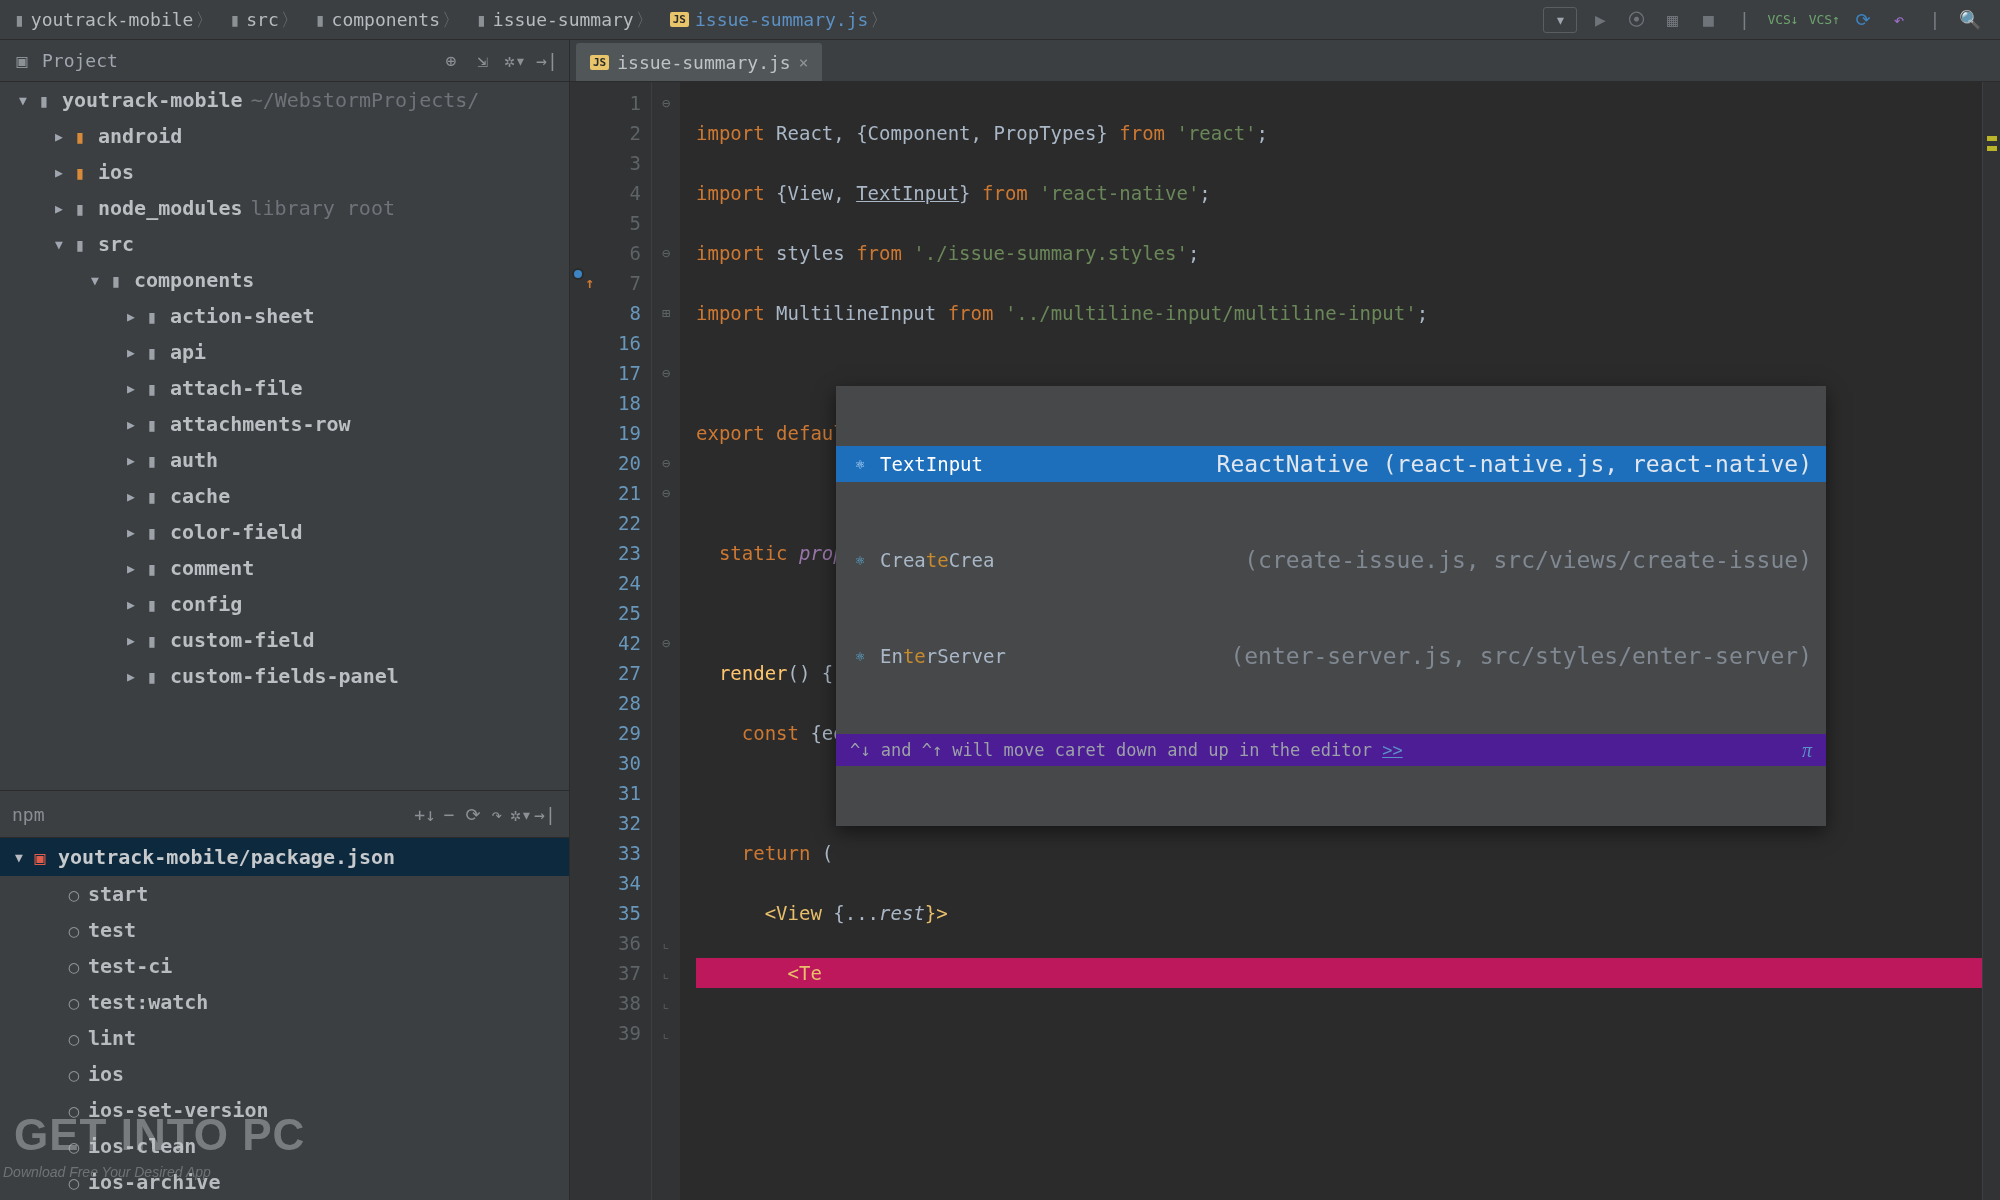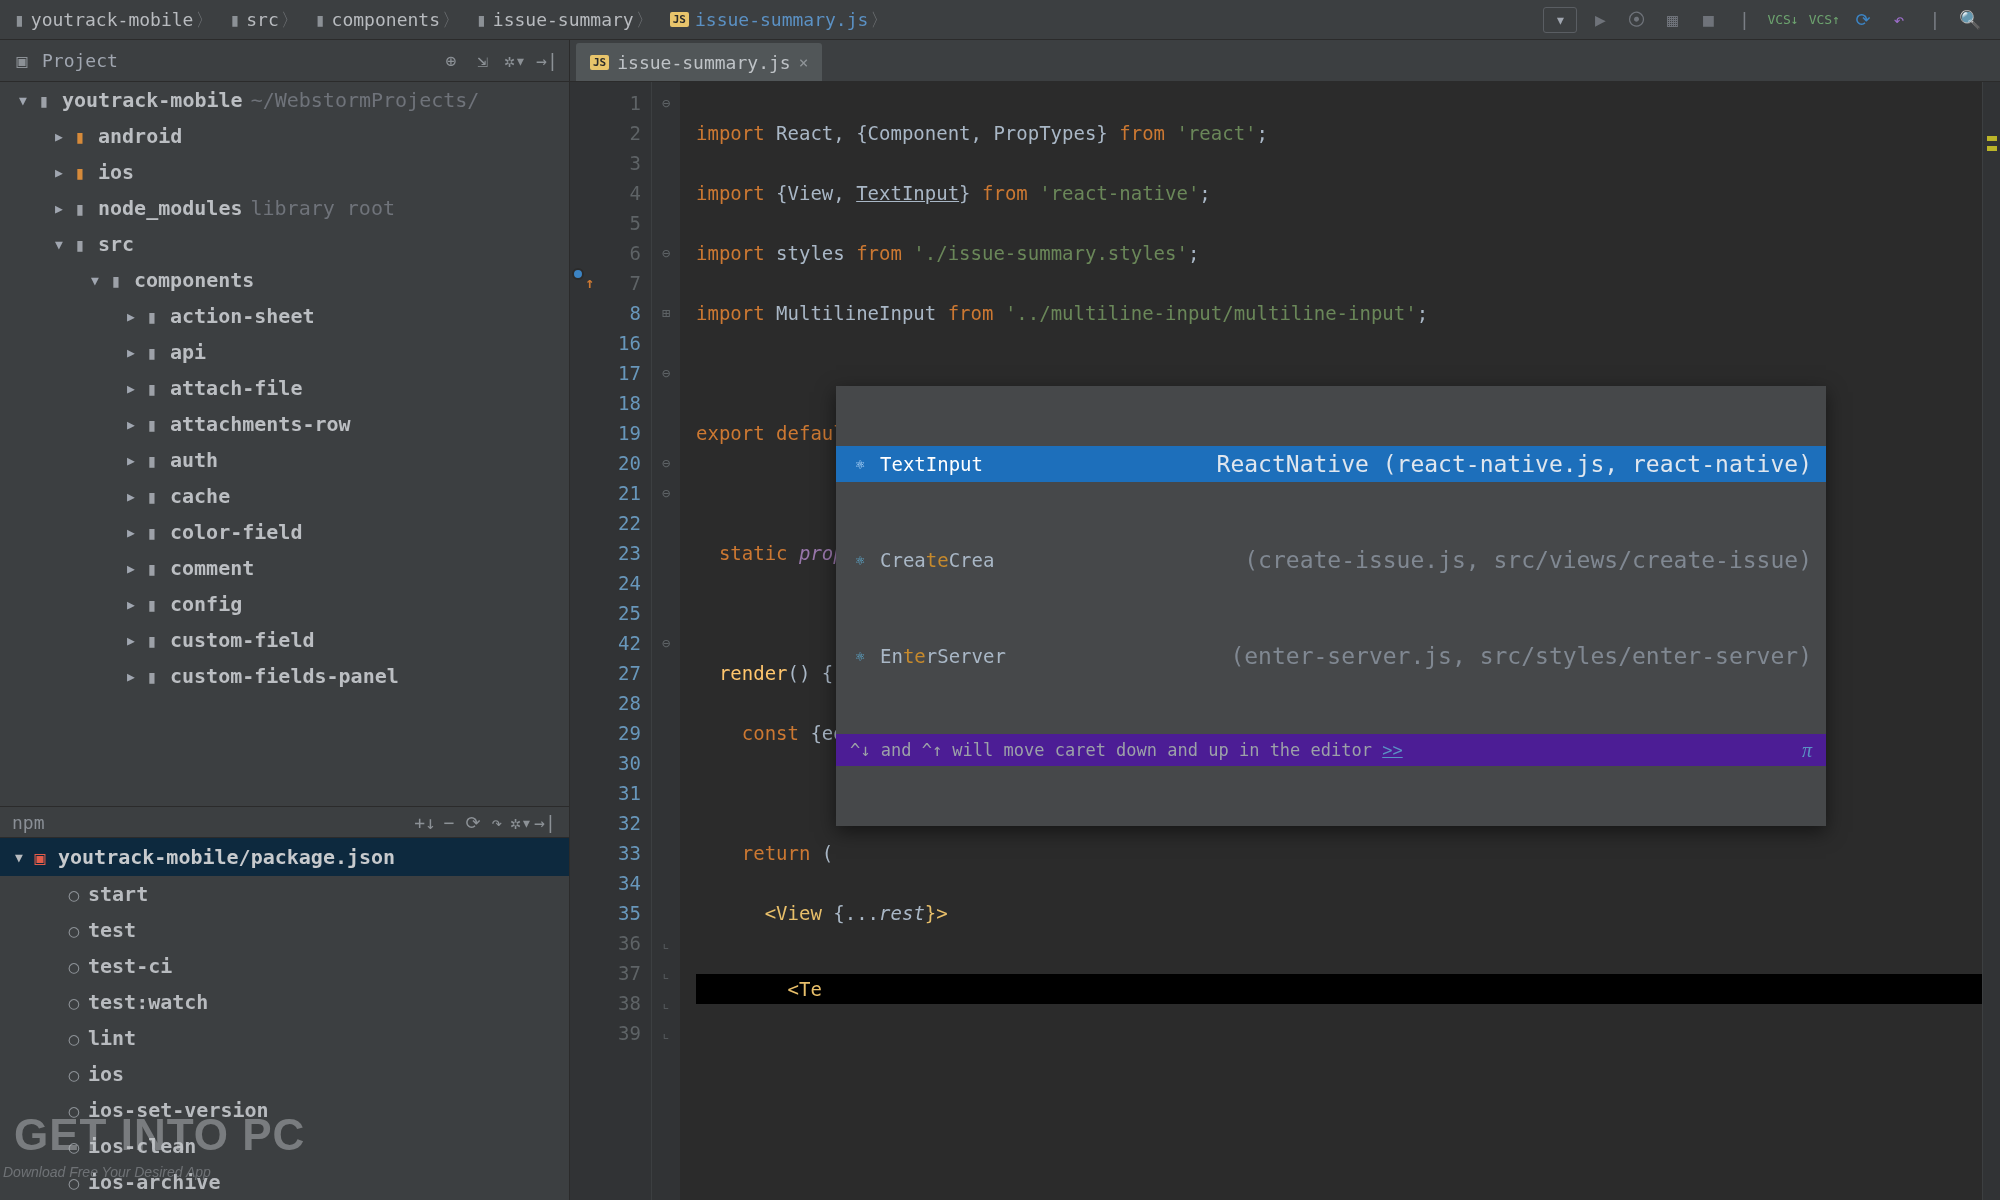--- a/index.html
+++ b/index.html
@@ -30,21 +30,21 @@
 
 #tree { flex:1; overflow:hidden; font-family:"Segoe UI",Helvetica,sans-serif; }
 .tree-row { display:flex; align-items:center; height:36px; padding-left:10px; cursor:pointer; }
 .tr-arrow{ width:18px; color:#a0a6b0; text-align:center; font-size:13px; }
 .tr-icon{ width:24px; text-align:center; margin-right:6px; color:#9da1a8; }
 .tr-icon.folder{ color:#9da1a8; }
 .tr-icon.orange{ color:#d68a3a; }
 .tr-label{ color:#bbbec2; font-size:20px; font-weight:600; }
 .tr-muted{ color:#6f737a; font-size:20px; margin-left:8px; }
 
-#npm-header{ height:32px; display:flex; align-items:center; padding:0 12px; border-top:1px solid #2b2b2b; border-bottom:1px solid #2b2b2b; font-family:"Segoe UI",Helvetica,sans-serif;}
+#npm-header{ height:48px; display:flex; align-items:center; padding:0 12px; border-top:1px solid #2b2b2b; border-bottom:1px solid #2b2b2b; font-family:"Segoe UI",Helvetica,sans-serif;}
 #npm-header .lbl{ color:#8a8f96; font-size:18px; flex:1; }
 #npm-tree{ font-family:"Segoe UI",Helvetica,sans-serif; }
 .npm-row{ display:flex; align-items:center; height:36px; padding-left:20px; cursor:pointer; }
 .npm-root{ display:flex; align-items:center; height:38px; padding-left:10px; background:#0d293e; }
 .npm-root .tr-arrow{ color:#b8bbbf; }
 .npm-root .tr-icon{ color:#e05c4a; }
 .npm-root .tr-label{ color:#c7cacd; }
 .npm-row .bullet{ width:16px; text-align:center; color:#8c9196; margin:0 6px 0 46px; }
 .npm-row .tr-label{ color:#b8bbbf; font-weight:600; }
 
@@ -60,21 +60,21 @@
 .tab .close{ color:#8f9498; font-size:16px; }
 
 #code-wrap{ flex:1; display:flex; position:relative; overflow:hidden;}
 #gutter{ width:82px; background:#313335; text-align:right; padding:6px 10px 0 0; color:#5e6366; font-size:19px; line-height:30px; border-right:1px solid #3c3f41; position:relative;}
 #gutter .gl{ height:30px; }
 #gutter .gl.blue{ color:#6897bb; }
 #fold-col{ width:28px; background:#313335; padding-top:6px; }
 #fold-col .f{ height:30px; display:flex; align-items:center; justify-content:center; color:#5e6366; font-size:14px; }
 #code{ flex:1; padding:6px 0 0 16px; font-size:19px; line-height:30px; white-space:pre; position:relative;}
 .ln{ height:30px; }
-.ln.cur{ background:#000000;margin-top:16px; }
+.ln.cur{ background:#be185d; }
 
 
 .kw{ color:#cc7832; }
 .str{ color:#6a8759; }
 .fn{ color:#ffc66d; }
 .prop{ color:#9876aa; font-style:italic;}
 .ty{ color:#a9b7c6; }
 .txt{ color:#a9b7c6; }
 .tag{ color:#e8bf6a; }
 .under{ text-decoration:underline; }

